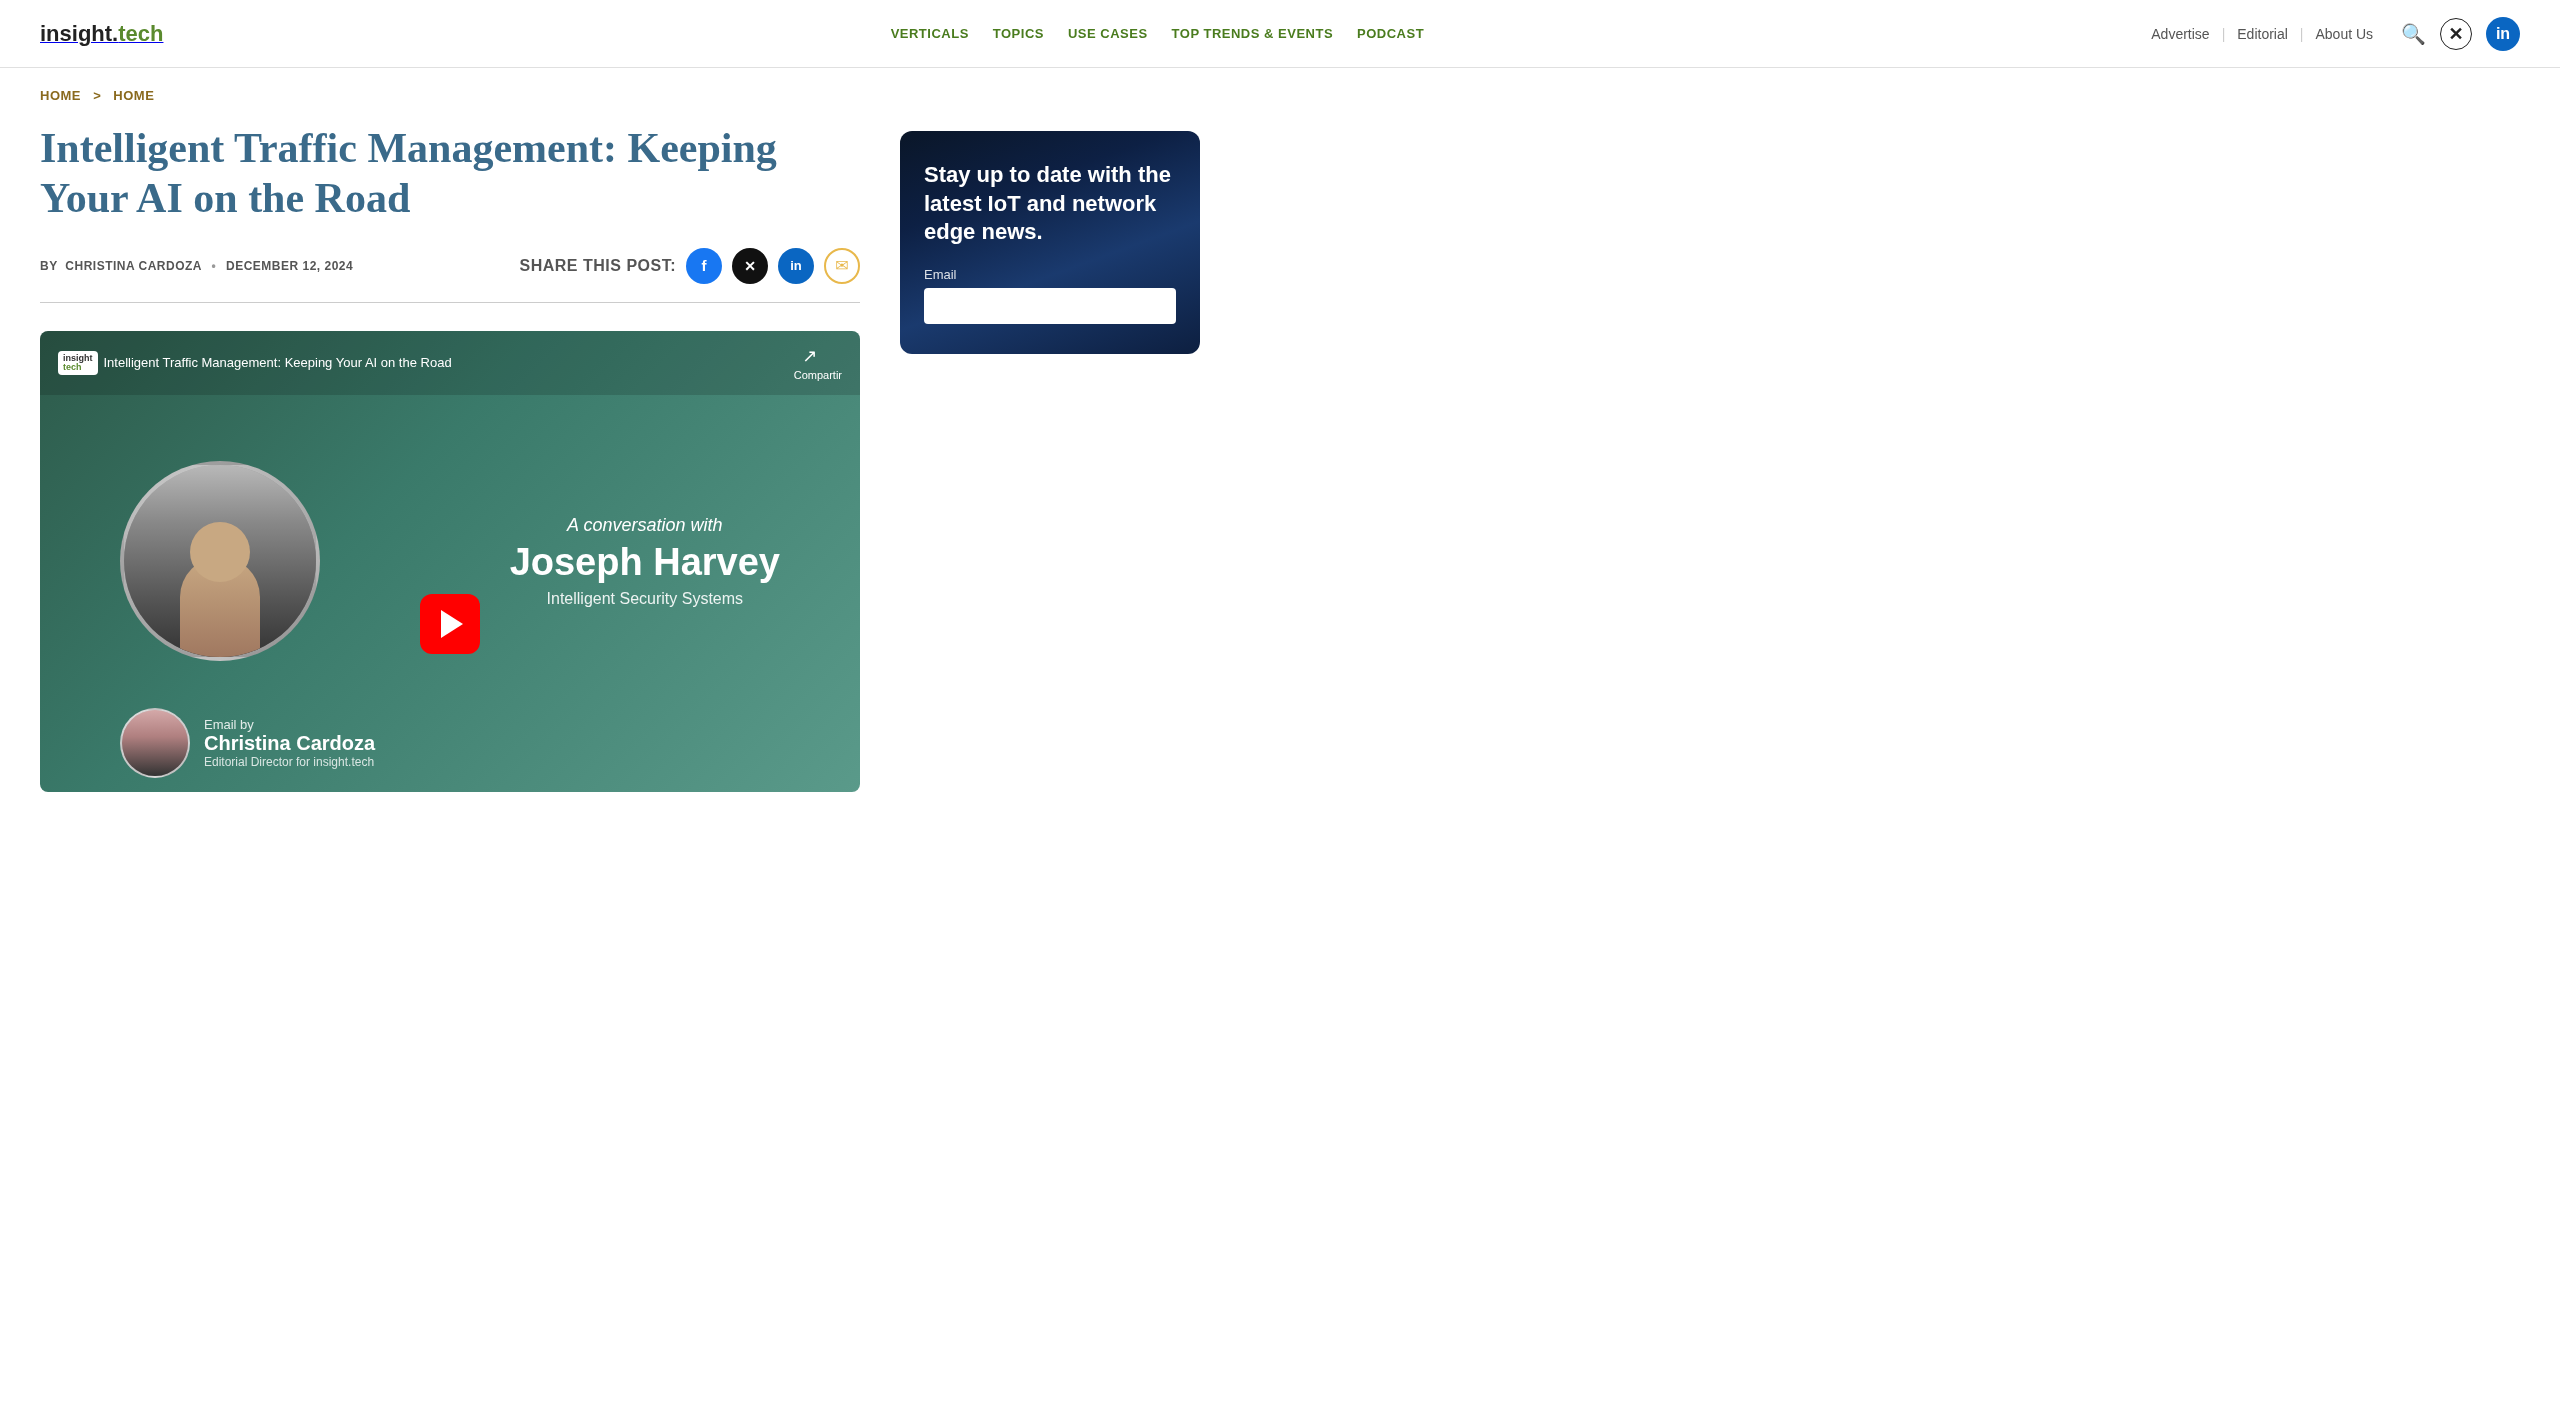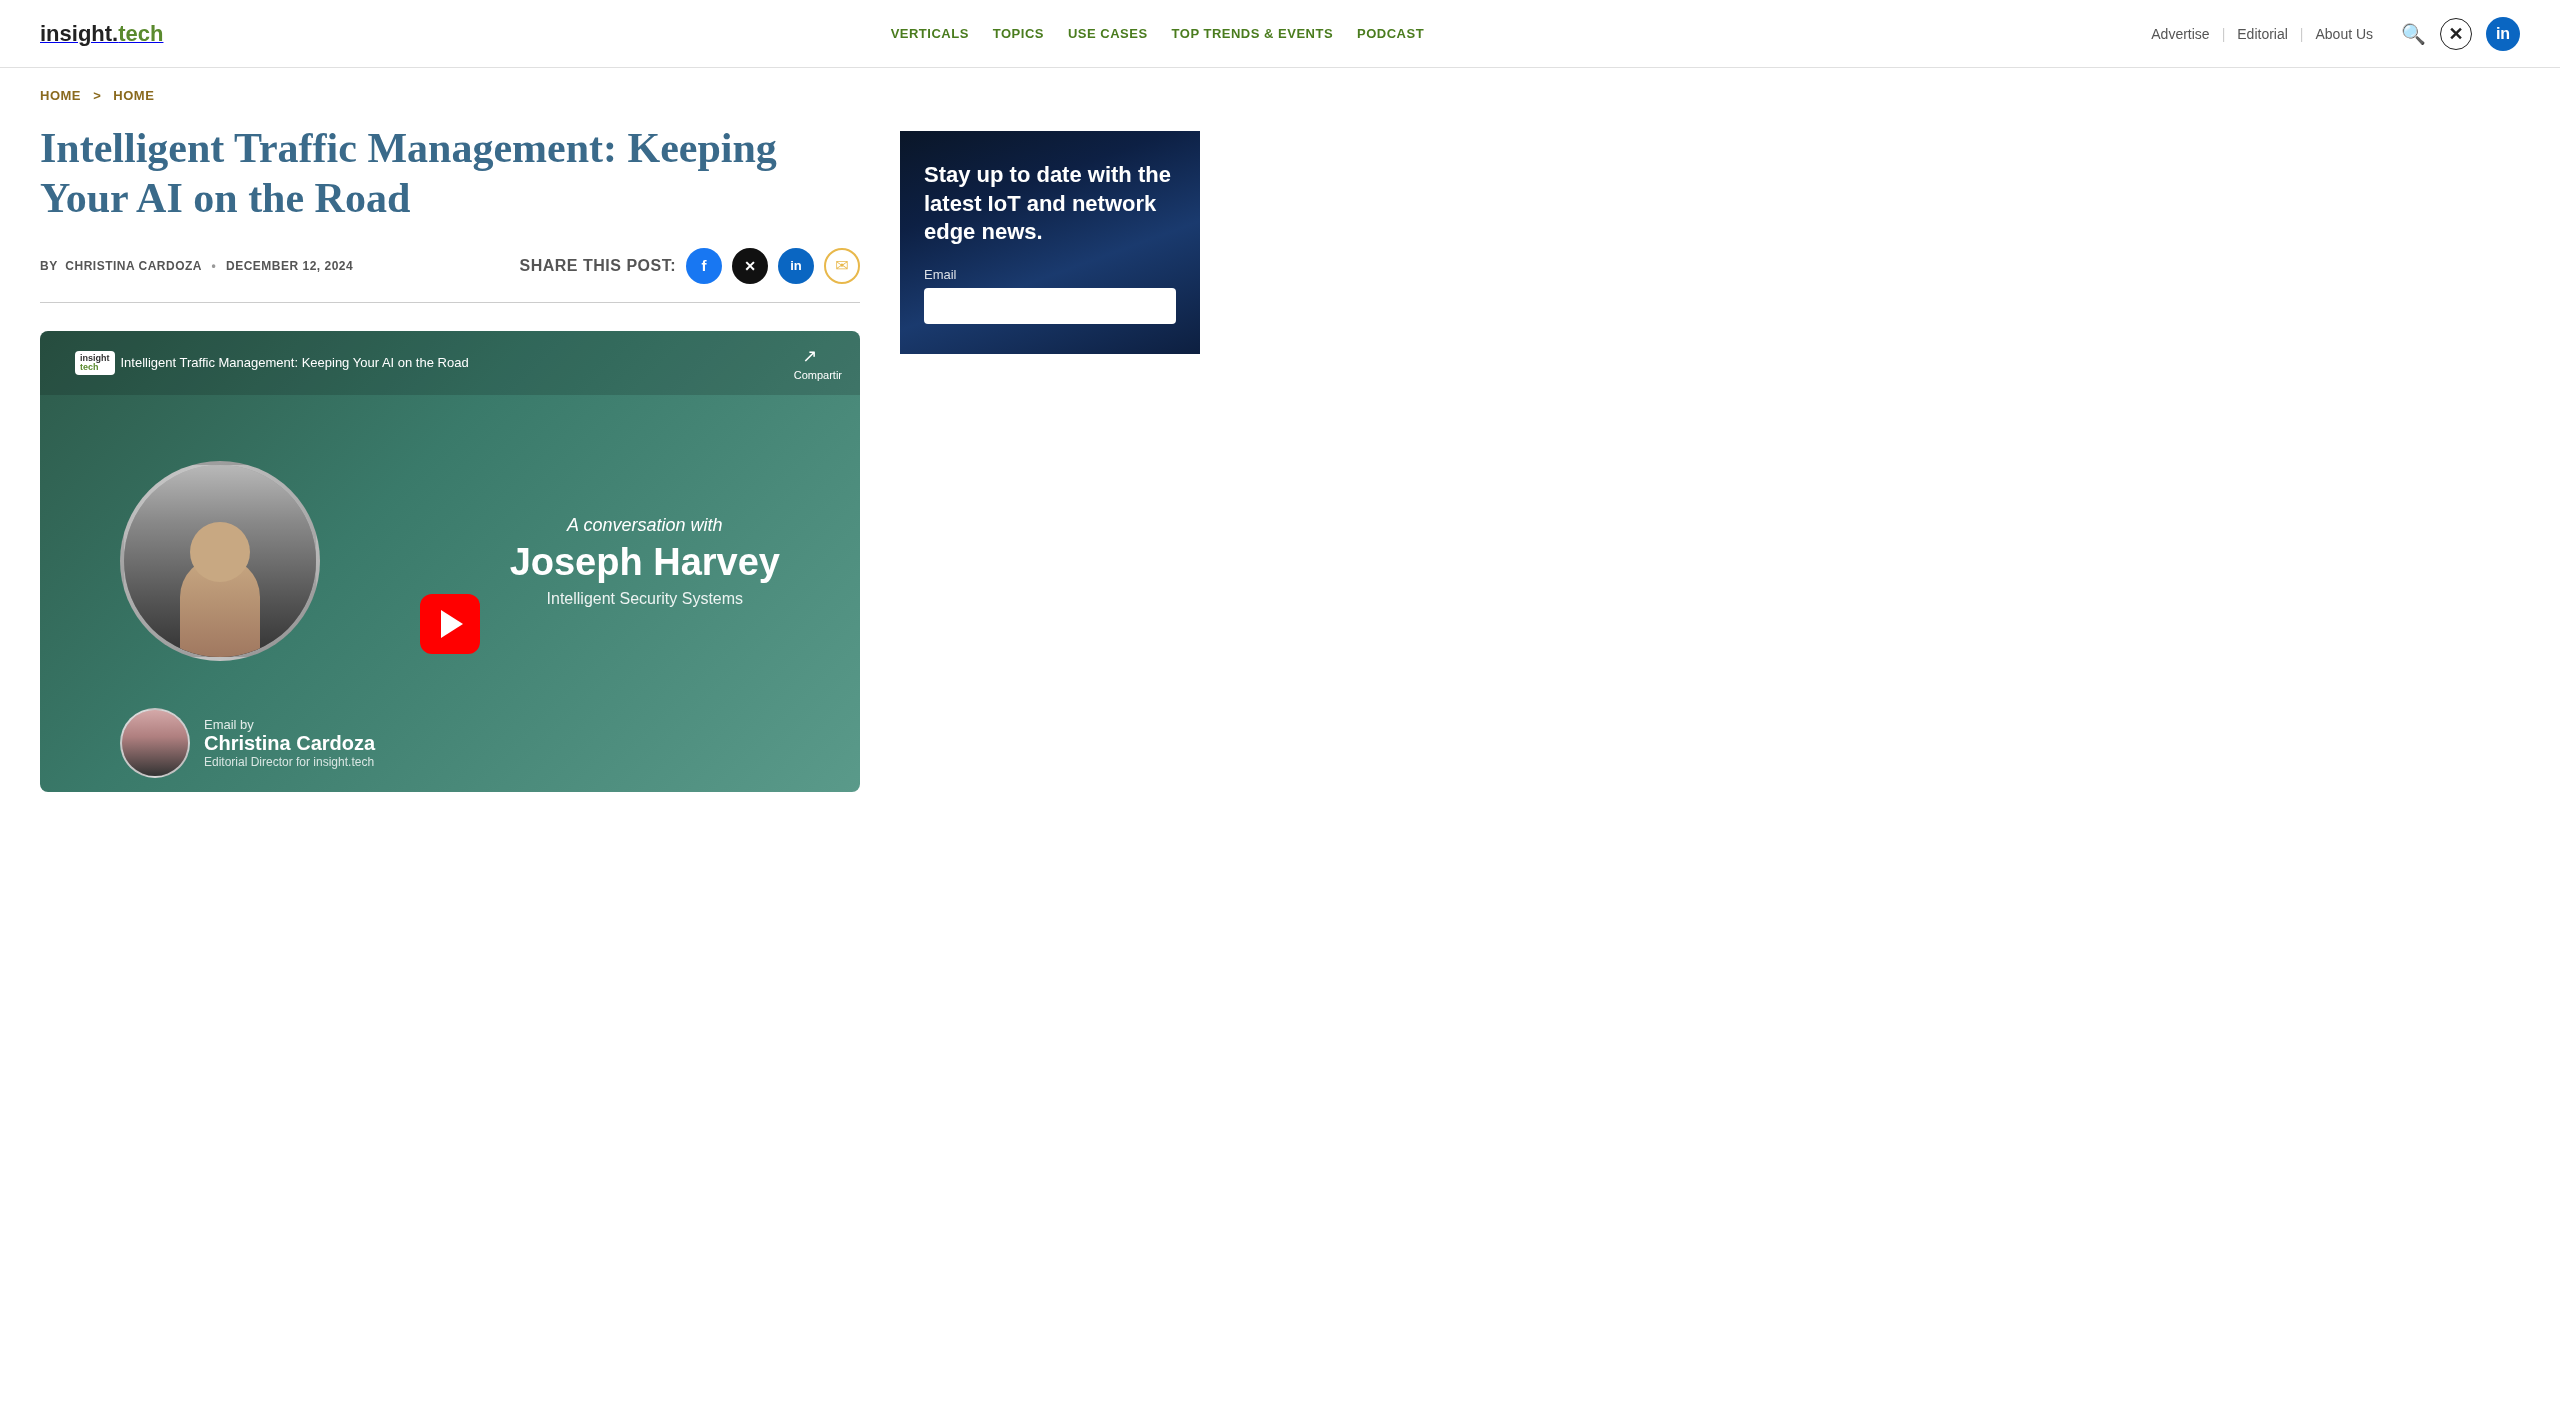--- a/index.html
+++ b/index.html
@@ -207,21 +207,20 @@
       padding: 14px 18px;
       display: flex;
       align-items: center;
       justify-content: space-between;
       background: rgba(0,0,0,0.15);
     }
     .video-logo {
       display: flex;
       align-items: center;
       gap: 6px;
-      margin-left: 17px;
     }
     .video-logo-box {
       background: #fff;
       border-radius: 4px;
       padding: 3px 5px;
       font-size: 9px;
       font-weight: bold;
       color: #333;
       line-height: 1;
     }
@@ -329,21 +328,21 @@
       justify-content: center;
       border: 2px solid rgba(255,255,255,0.4);
     }
     .host-info .hosted-by { font-size: 13px; color: rgba(255,255,255,0.85); }
     .host-info .host-name { font-size: 20px; font-weight: 700; }
     .host-info .host-title { font-size: 12px; color: rgba(255,255,255,0.8); }
 
     
     .sidebar-newsletter {
       background: linear-gradient(160deg, #0a1628 0%, #0d2044 30%, #1a3a6e 60%, #0d1f40 100%);
-      border-radius: 0;
+      border-radius: 12px;
       padding: 30px 24px;
       color: #fff;
       margin-top: 8px;
     }
     .newsletter-title {
       font-size: 22px;
       font-weight: 700;
       line-height: 1.3;
       margin-bottom: 20px;
     }

